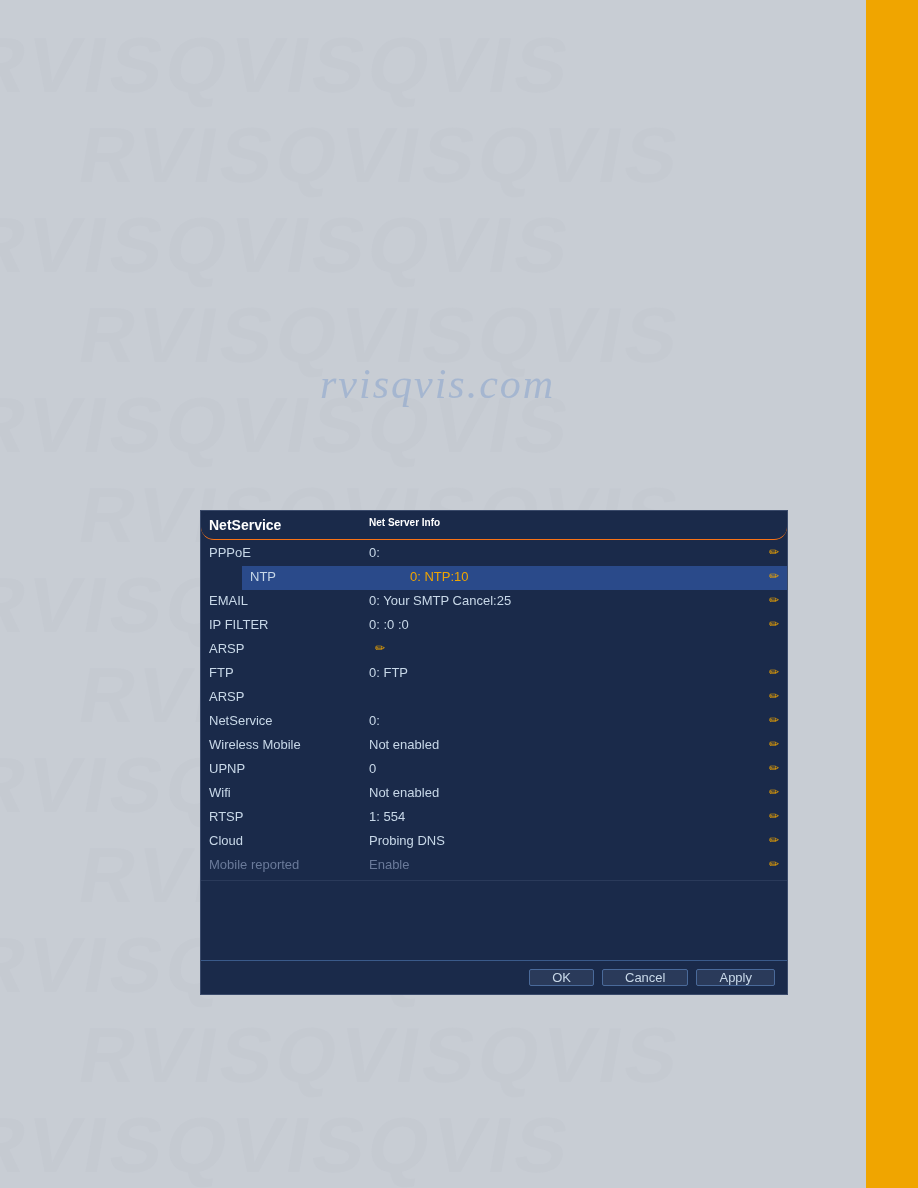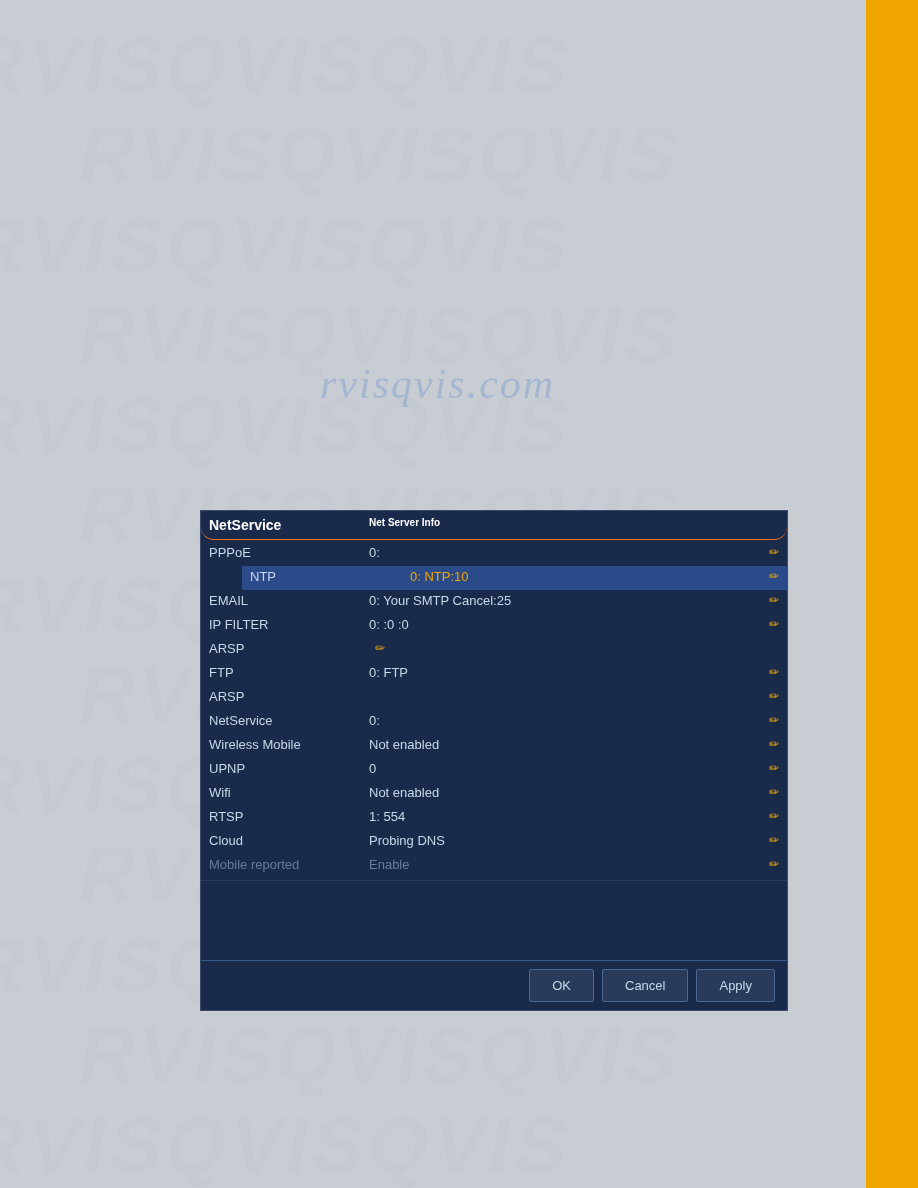--- a/index.html
+++ b/index.html
@@ -136,21 +136,21 @@
     .dialog-footer {
       background-color: #1a2a4a;
       border-top: 1px solid #3a5a8a;
       padding: 8px 12px;
       display: flex;
       justify-content: flex-end;
       gap: 8px;
     }
 
     .dialog-btn {
-      padding: 8px 22px;
+      padding: 0 22px;
       background-color: #2a3a5a;
       border: 1px solid #4a6a9a;
       color: #c8d8e8;
       font-size: 13px;
       cursor: pointer;
       border-radius: 2px;
       min-width: 60px;
       text-align: center;
     }
   </style>

